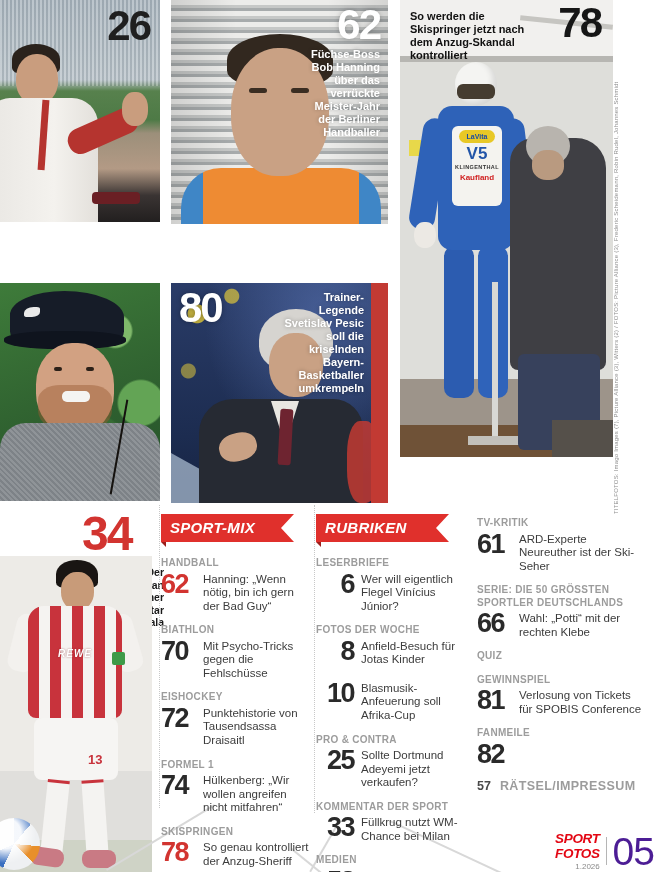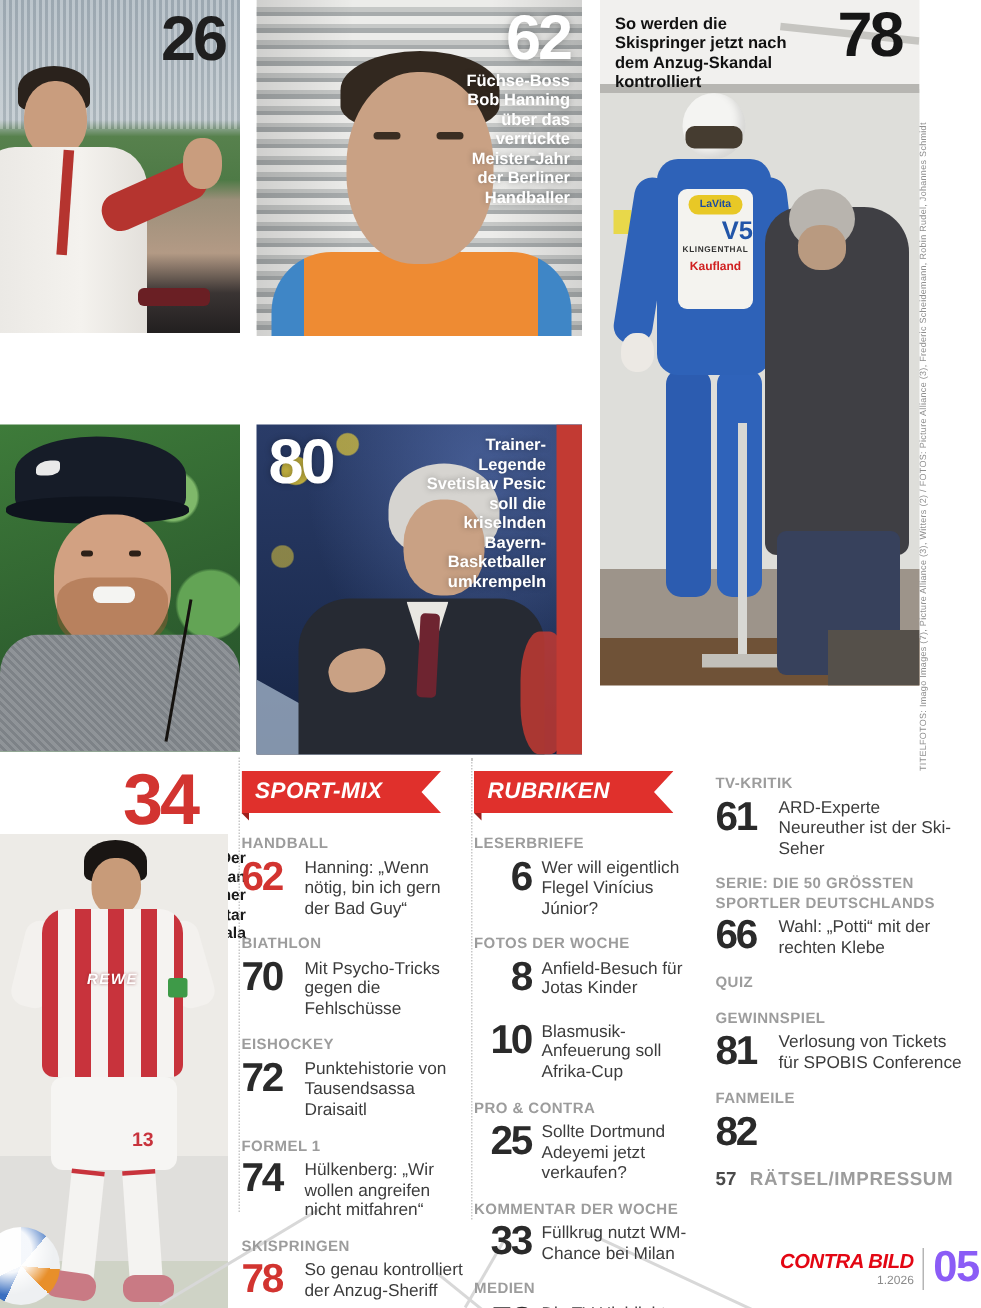--- a/index.html
+++ b/index.html
@@ -48,21 +48,21 @@
   .pC-beam2{left:120px;top:20px;width:93px;height:5px;background:#c6c5c1;transform:rotate(6deg);}
   .pC-note{left:9px;top:140px;width:12px;height:16px;background:#e8d84a;}
   .pC-helmet{left:55px;top:62px;width:42px;height:44px;border-radius:50%;background:#f4f4f2;box-shadow:inset -4px -4px 6px rgba(0,0,0,.12);}
   .pC-goggle{left:57px;top:84px;width:38px;height:15px;border-radius:6px;background:#453c30;}
   .pC-armL{left:16px;top:118px;width:26px;height:112px;border-radius:12px;background:#2e62b8;transform:rotate(9deg);}
   .pC-armR{left:104px;top:118px;width:26px;height:112px;border-radius:12px;background:#2e62b8;transform:rotate(-7deg);}
   .pC-torso{left:38px;top:106px;width:76px;height:144px;border-radius:14px;background:#2e62b8;}
   .pC-panel{left:52px;top:126px;width:50px;height:80px;border-radius:6px;background:#f4f3ef;}
   .pC-lavita{left:59px;top:130px;width:36px;height:13px;border-radius:7px;background:#e8c826;
              font-size:7px;font-weight:700;color:#1c4ca0;text-align:center;line-height:13px;}
-  .pC-v5{left:52px;top:144px;width:50px;text-align:right;font-size:17px;font-weight:700;color:#2255a8;}
+  .pC-v5{left:52px;top:144px;width:50px;text-align:center;font-size:17px;font-weight:700;color:#2255a8;}
   .pC-kling{left:50px;top:164px;width:54px;text-align:center;font-size:5.5px;font-weight:700;color:#333;letter-spacing:.4px;}
   .pC-kauf{left:50px;top:173px;width:54px;text-align:center;font-size:8px;font-weight:700;color:#d02020;}
   .pC-legL{left:44px;top:246px;width:30px;height:152px;border-radius:10px;background:#2c5cb0;}
   .pC-legR{left:78px;top:246px;width:30px;height:152px;border-radius:10px;background:#2f63ba;}
   .pC-gloveL{left:14px;top:222px;width:22px;height:26px;border-radius:45%;background:#ece9e4;}
   .pC-pole{left:92px;top:282px;width:6px;height:158px;background:#d8d8d4;}
   .pC-base{left:68px;top:436px;width:60px;height:9px;background:#c2c0ba;}
   .pC-manBody{left:110px;top:138px;width:96px;height:232px;border-radius:24px 30px 8px 8px;background:#3f3f44;}
   .pC-manHair{left:126px;top:126px;width:44px;height:40px;border-radius:50%;background:#b8b4ae;}
   .pC-manFace{left:132px;top:150px;width:32px;height:30px;border-radius:45%;background:#b99a80;}
@@ -158,21 +158,21 @@
 
   
   .credit{position:absolute;left:613px;top:142px;height:372px;width:12px;
       writing-mode:vertical-rl;transform:rotate(180deg);font-size:6px;color:#8f8f8f;
       letter-spacing:.2px;white-space:nowrap;}
   .footer{position:absolute;left:520px;top:831px;display:flex;align-items:center;}
   .brand-block{text-align:right;padding-right:6px;}
   .brand{font-style:italic;font-weight:800;font-size:13.5px;letter-spacing:-.3px;color:var(--brand_red,#e30613);}
   .issue{font-size:8px;color:#8a8a8a;margin-top:1px;}
   .foot-div{width:1px;height:28px;background:#b5b5b5;margin:0 6px 0 0;}
-  .pagenum{font-size:29px;font-weight:700;letter-spacing:-1px;color:#8b5cf6;line-height:1;}
+  .pagenum{font-size:39px;font-weight:400;letter-spacing:-1px;color:#4c1d95;line-height:1;}
 
   .corner-mark{position:absolute;left:4px;top:4px;width:15px;height:3px;background:var(--accent,#e0302c);transform:rotate(38deg);}
 </style>
 </head>
 <body>
 
 <div class="page">
 
   <div class="corner-mark"></div>
 
@@ -353,21 +353,21 @@
         </div>
       </div>
       <div class="toc-item">
         <div class="toc-label">PRO &amp; CONTRA</div>
         <div class="toc-row">
           <span class="toc-num">25</span>
           <span class="toc-text">Sollte Dortmund Adeyemi jetzt verkaufen?</span>
         </div>
       </div>
       <div class="toc-item">
-        <div class="toc-label">KOMMENTAR DER WOCHE</div>
+        <div class="toc-label">KOMMENTAR DER SPORT</div>
         <div class="toc-row">
           <span class="toc-num">33</span>
           <span class="toc-text">Füllkrug nutzt WM-Chance bei Milan</span>
         </div>
       </div>
       <div class="toc-item">
         <div class="toc-label">MEDIEN</div>
         <div class="toc-row">
           <span class="toc-num">58</span>
           <span class="toc-text">Die TV-Highlights im Sport-Jahr 2026</span>
@@ -412,20 +412,20 @@
         <span class="raetsel-num">57</span>
         <span class="raetsel-label">RÄTSEL/IMPRESSUM</span>
       </div>
     </div>
   </div>
 
   <div class="credit">TITELFOTOS: Imago Images (7), Picture Alliance (3), Witters (2) / FOTOS: Picture Alliance (3), Frederic Scheidemann, Robin Rudel, Johannes Schmidt</div>
 
   <div class="footer">
     <div class="brand-block">
-      <div class="brand">CONTRA BILD</div>
+      <div class="brand">SPORT FOTOS</div>
       <div class="issue">1.2026</div>
     </div>
     <div class="foot-div"></div>
     <div class="pagenum">05</div>
   </div>
 
 </div>
 
 </body></html>

